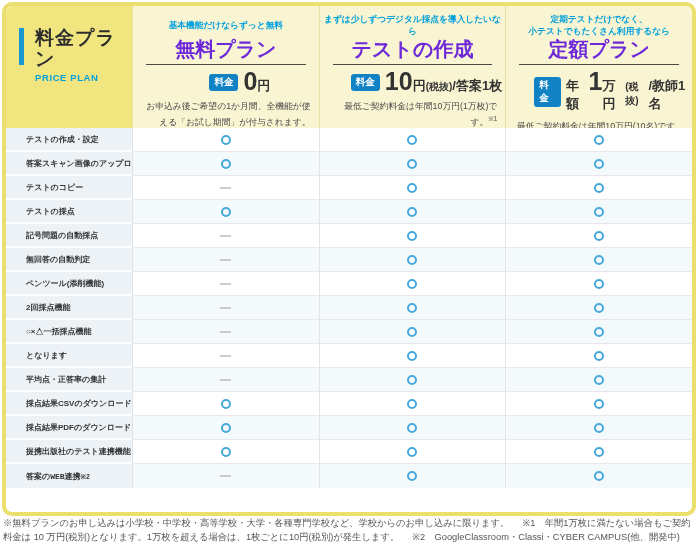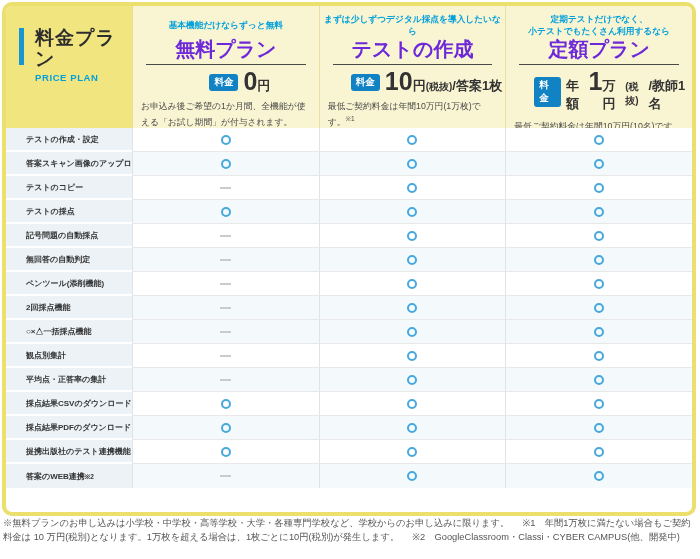--- a/index.html
+++ b/index.html
@@ -24,31 +24,31 @@
           font-size:8.7px; font-weight:bold; color:#00a0dc; line-height:1.3; white-space:pre-line; }
   .plan-name{ font-size:20px; font-weight:bold; color:#6d28d9; line-height:1.15; }
   .rule{ width:86%; border-bottom:1px solid #4a4a4a; margin:3px 0 5px; }
   .price-line{ display:flex; align-items:baseline;padding-left:28px; }
   .badge{ background:#1182c3; color:#fff; font-size:9.5px; font-weight:bold; padding:2px 5px; border-radius:3px; margin-right:5px; align-self:center; }
   .price-prefix{ font-size:13px; font-weight:bold; color:#333; }
   .price-big{ font-size:25px; font-weight:bold; color:#333; line-height:0.9; }
   .price-unit{ font-size:13px; font-weight:bold; color:#333; }
   .price-tax{ font-size:10px; font-weight:bold; color:#333; }
   .price-suffix{ font-size:13px; font-weight:bold; color:#333; }
-  .plan-desc{ font-size:8.8px; color:#4a4a4a; line-height:1.55; margin-top:5px; padding:0 8px; align-self:stretch; text-align:left; }
+  .plan-desc{ font-size:8.8px; color:#4a4a4a; line-height:1.55; margin-top:5px; padding:0 8px; align-self:stretch; text-align:right; }
   .plan-desc sup, .cell.label sup{ font-size:6.5px; vertical-align:super; }
 
   
   .row{ display:grid; grid-template-columns:126px 1fr 1fr 1fr; height:24px; }
   .cell{ display:flex; align-items:center; }
   .cell.label{ background:#edf2f6; border-bottom:2px solid #fff; padding-left:20px;
                font-size:8px; font-weight:bold; color:#333; white-space:nowrap; }
   .cell.val{ justify-content:center; background:#fff; border-left:1px solid #e3e3e3; border-bottom:1px solid #e8e8e8; }
   .row.alt .cell.val{ background:#f4f9fc; }
-  .row:last-child .cell{ border-bottom:none; }
+  .row:last-child .cell{ border-bottom:none;font-family:Liberation Mono, monospace; }
   .circle{ width:10px; height:10px; border:2px solid #47a9da; border-radius:50%; }
   .dash{ width:11px; height:2px; background:#c9ccce; }
 
   
   .notes{ position:absolute; left:3px; top:516px; width:695px; font-size:9.3px; color:#555; line-height:1.55; }
   .notes span{ margin-right:13px; }
   .notes span:last-child{ margin-right:0; }
 </style>
 </head>
 <body>
@@ -220,21 +220,21 @@
             <span class="dash"></span>
           </div>
           <div class="cell val">
             <span class="circle"></span>
           </div>
           <div class="cell val">
             <span class="circle"></span>
           </div>
         </div>
         <div class="row">
-          <div class="cell label">観点別集計</div>
+          <div class="cell label">となります</div>
           <div class="cell val">
             <span class="dash"></span>
           </div>
           <div class="cell val">
             <span class="circle"></span>
           </div>
           <div class="cell val">
             <span class="circle"></span>
           </div>
         </div>

